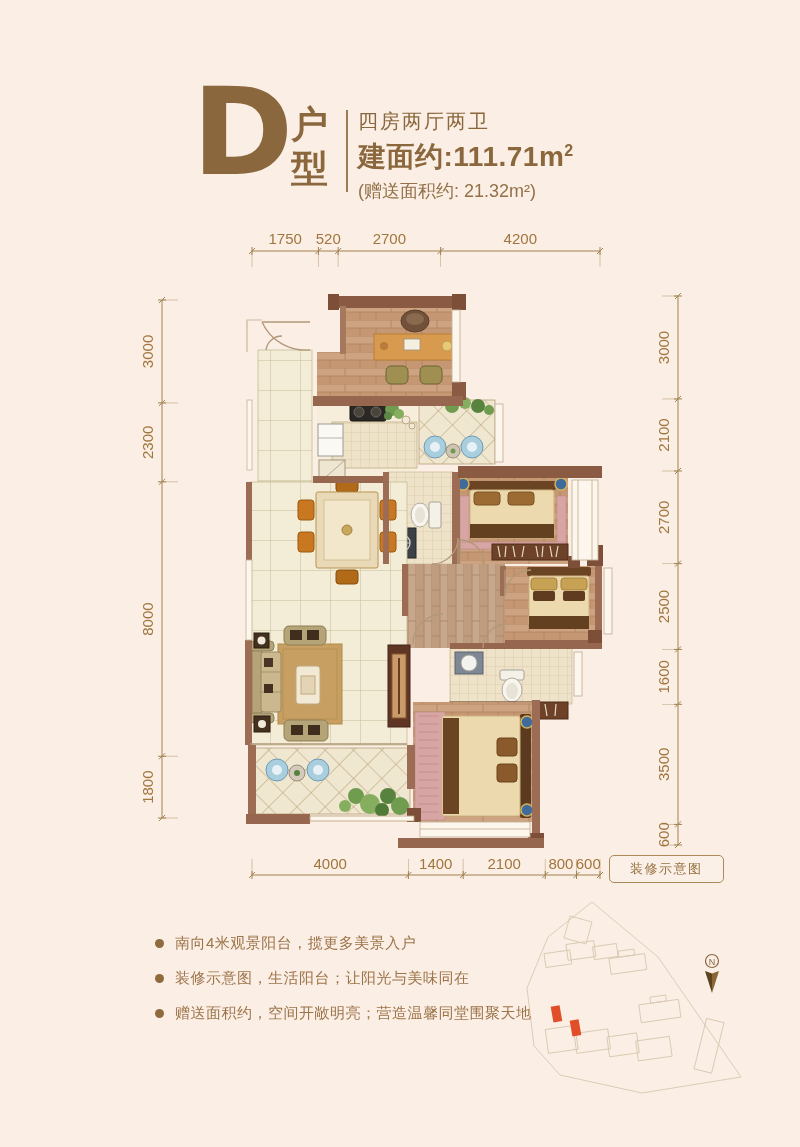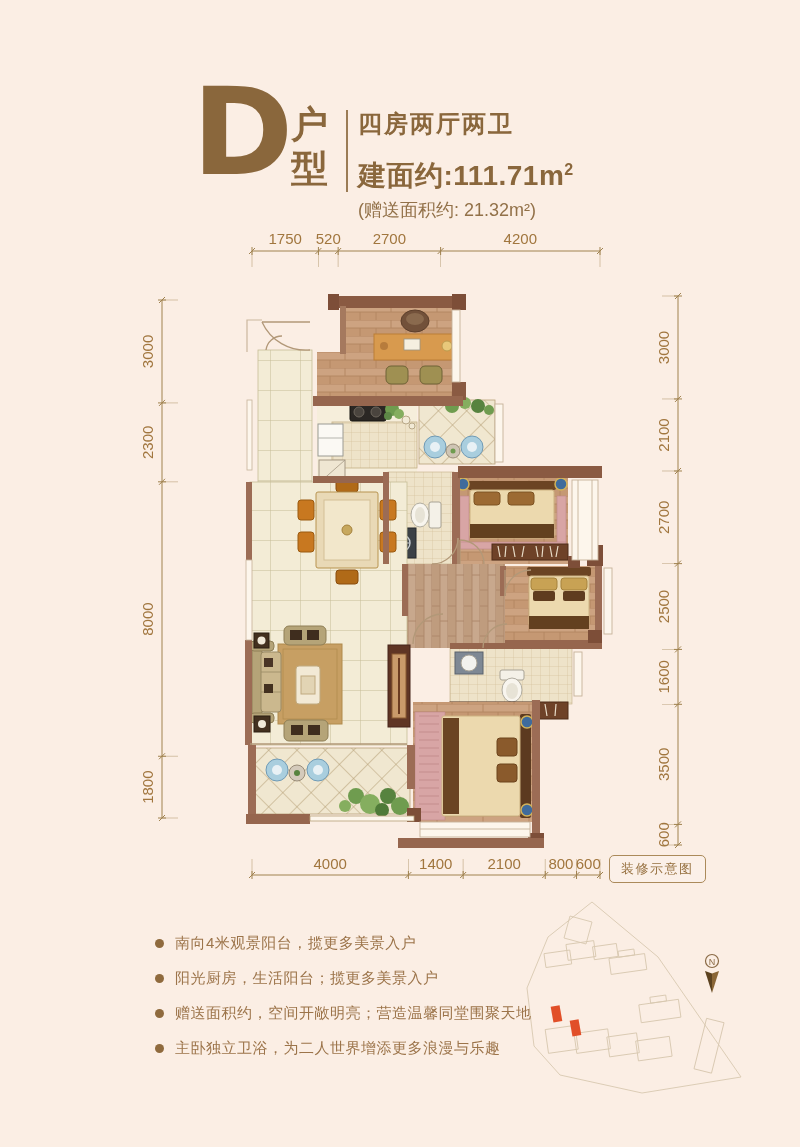--- a/index.html
+++ b/index.html
@@ -6,28 +6,28 @@
   body{width:800px;height:1147px;background:#fbeee4;position:relative;overflow:hidden;
        font-family:"Liberation Sans",sans-serif;}
   .abs{position:absolute;}
   
   .d-letter{left:192px;top:82px;font-size:122px;font-weight:bold;line-height:0.82;
             color:#8a673c;font-family:"DejaVu Sans",sans-serif;}
   .plan-type{left:291px;top:106px;display:flex;flex-direction:column;gap:5px;
              font-size:37px;font-weight:bold;color:#8a673c;line-height:1.05;}
   .hdr-divider{left:346px;top:110px;width:2px;height:82px;background:#8a673c;opacity:.85;}
   .hdr-text{left:358px;top:108px;color:#8a673c;}
-  .hdr-line1{font-size:24px;font-weight:bold;letter-spacing:2px;}
-  .hdr-line2{font-size:28px;font-weight:bold;margin-top:17px;letter-spacing:0.5px;}
+  .hdr-line1{font-size:20px;font-weight:normal;letter-spacing:2px;}
+  .hdr-line2{font-size:28px;font-weight:bold;margin-top:3px;letter-spacing:0.5px;}
   .hdr-line2 sup{font-size:16px;}
   .hdr-line3{font-size:18px;margin-top:3px;opacity:.92;}
   
   svg.canvas{position:absolute;left:0;top:0;}
   
-  .note-badge{left:609px;top:855px;padding:4px 11px;border:1.5px solid #ab8a5a;border-radius:5px;
+  .note-badge{left:609px;top:855px;padding:4px 20px;border:1.5px solid #ab8a5a;border-radius:5px;
               color:#96703f;font-size:13px;letter-spacing:1.5px;background:rgba(255,255,255,0.15);}
   
   .features{left:155px;top:934px;}
   .feature-row{display:flex;align-items:center;margin-bottom:16px;}
   .dot{width:9px;height:9px;border-radius:50%;background:#8f6a3d;margin-right:11px;flex:0 0 auto;}
   .feature-text{font-size:15px;color:#9c744a;letter-spacing:0.5px;}
 </style>
 </head>
 <body>
 
@@ -445,23 +445,19 @@
 
 <div class="abs note-badge">装修示意图</div>
 
 <div class="abs features">
   <div class="feature-row">
     <span class="dot"></span>
     <span class="feature-text">南向4米观景阳台，揽更多美景入户</span>
   </div>
   <div class="feature-row">
     <span class="dot"></span>
-    <span class="feature-text">阳光厨房，生活阳台；揽更多美景入户</span>
+    <span class="feature-text">装修示意图，生活阳台；让阳光与美味同在</span>
   </div>
   <div class="feature-row">
     <span class="dot"></span>
     <span class="feature-text">赠送面积约，空间开敞明亮；营造温馨同堂围聚天地</span>
   </div>
-  <div class="feature-row">
-    <span class="dot"></span>
-    <span class="feature-text">主卧独立卫浴，为二人世界增添更多浪漫与乐趣</span>
-  </div>
 </div>
 
 </body></html>

